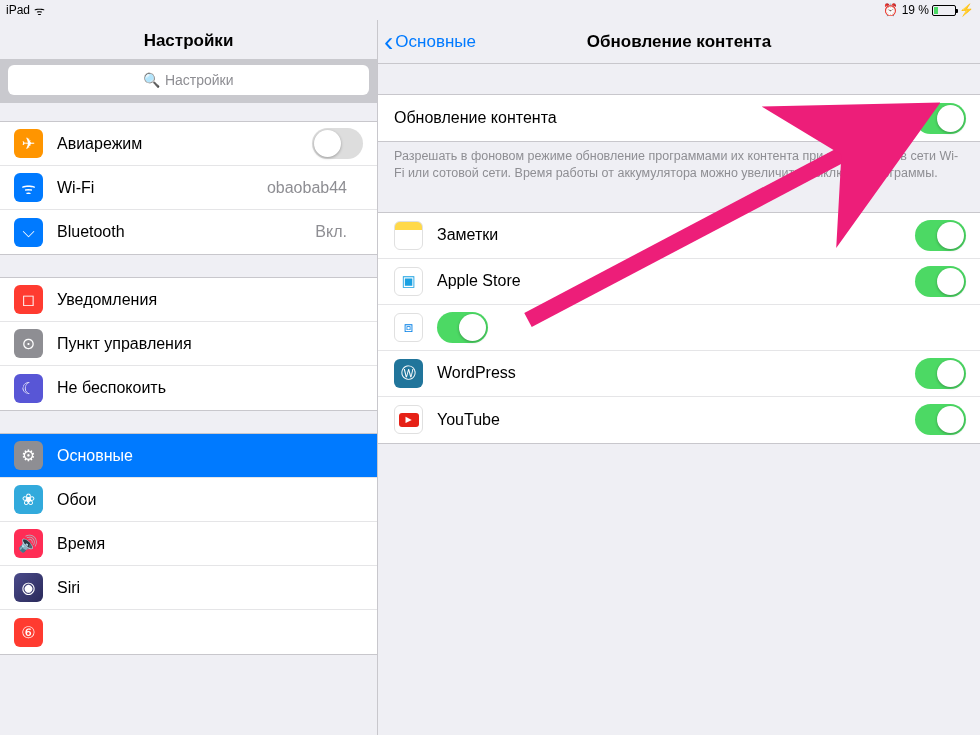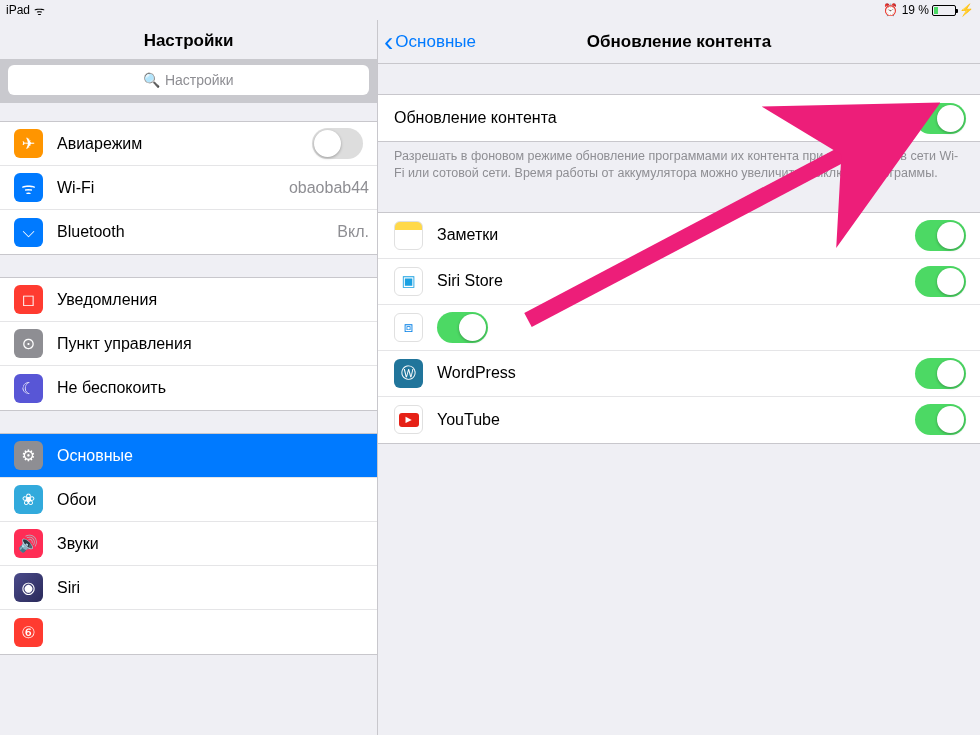--- a/index.html
+++ b/index.html
@@ -21,21 +21,21 @@
 .search-field { background: #fff; border-radius: 6px; height: 30px; display: flex; align-items: center; justify-content: center; color: #8e8e93; font-size: 14px; gap: 4px; }
 
 
 .group { margin-top: 22px; background: #fff; border-top: 1px solid #c8c7cc; border-bottom: 1px solid #c8c7cc; }
 .group.first { margin-top: 18px; }
 .cell { display: flex; align-items: center; height: 44px; padding-left: 14px; border-bottom: 1px solid #e5e5e7; position: relative; }
 .cell:last-child { border-bottom: none; }
 .cell.selected { background: #007aff; color: #fff; }
 .cell-icon { width: 29px; height: 29px; border-radius: 6px; margin-right: 14px; display: flex; align-items: center; justify-content: center; flex-shrink: 0; font-size: 16px; color: #fff; }
 .cell-label { font-size: 16px; flex: 1; }
-.cell-value { color: #8e8e93; font-size: 16px; padding-right: 8px; }
+.cell-value { color: #8e8e93; font-size: 16px; padding-right: 30px; }
 
 
 .toggle { width: 51px; height: 31px; border-radius: 16px; background: #ddd; position: relative; margin-right: 14px; flex-shrink: 0;}
 .toggle.on { background: #4cd964; }
 .toggle-knob { position: absolute; width: 27px; height: 27px; border-radius: 50%; background: #fff; top: 2px; left: 2px; box-shadow: 0 1px 3px rgba(0,0,0,0.3); }
 .toggle.on .toggle-knob { left: auto; right: 2px; }
 
 
 .content-nav { height: 44px; display: flex; align-items: center; border-bottom: 1px solid #c8c7cc; position: relative; }
 .back-btn { color: #007aff; font-size: 17px; padding-left: 6px; display: flex; align-items: center; }
@@ -147,21 +147,21 @@
           <div class="cell selected">
             <div class="cell-icon ic-general">⚙</div>
             <span class="cell-label">Основные</span>
           </div>
           <div class="cell">
             <div class="cell-icon ic-wall">❀</div>
             <span class="cell-label">Обои</span>
           </div>
           <div class="cell">
             <div class="cell-icon ic-sound">🔊</div>
-            <span class="cell-label">Звуки</span>
+            <span class="cell-label">Время</span>
           </div>
           <div class="cell">
             <div class="cell-icon ic-siri">◉</div>
             <span class="cell-label">Siri</span>
           </div>
           <div class="cell">
             <div class="cell-icon ic-pass">⑥</div>
           </div>
         </div>
       </div>
@@ -190,21 +190,21 @@
       <div class="cgroup apps" id="app-list">
           <div class="ccell">
             <div class="app-icon ic-notes"></div>
             <span class="cell-label">Заметки</span>
             <div class="toggle on">
               <div class="toggle-knob"></div>
             </div>
           </div>
           <div class="ccell">
             <div class="app-icon ic-appstore">▣</div>
-            <span class="cell-label">Siri Store</span>
+            <span class="cell-label">Apple Store</span>
             <div class="toggle on">
               <div class="toggle-knob"></div>
             </div>
           </div>
           <div class="ccell">
             <div class="app-icon ic-dropbox">⧈</div>
             <div class="toggle on">
               <div class="toggle-knob"></div>
             </div>
           </div>

